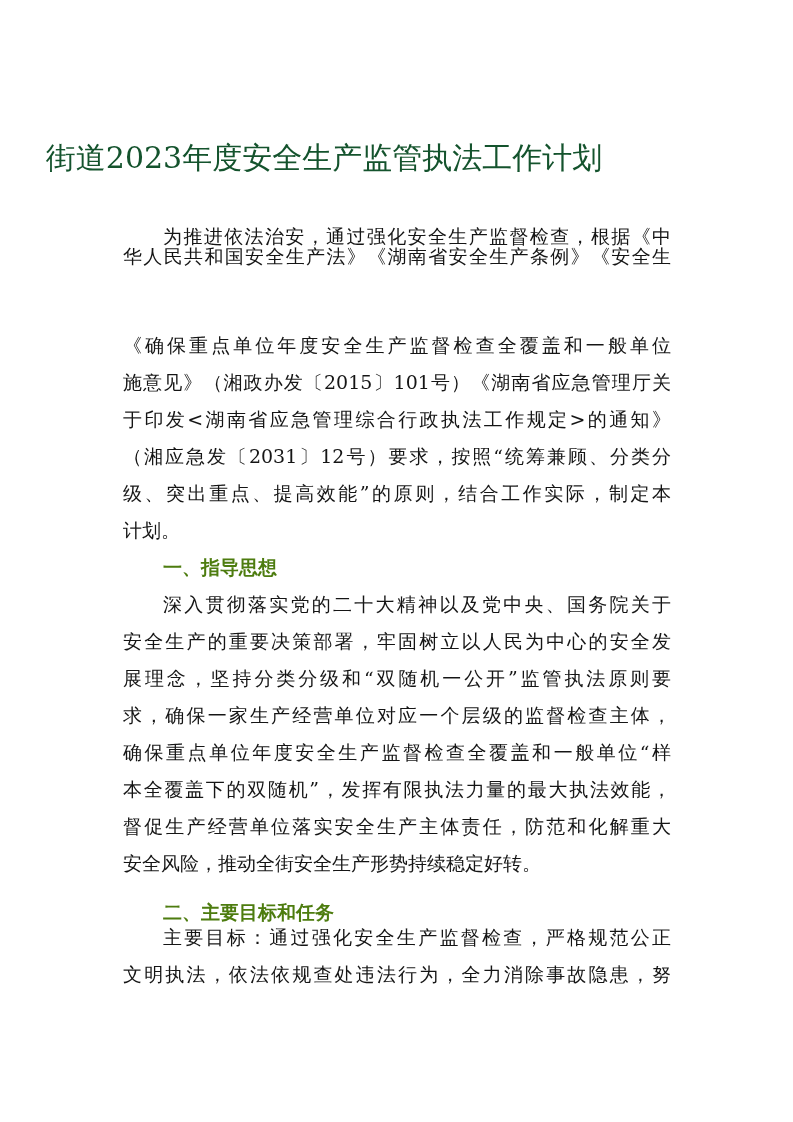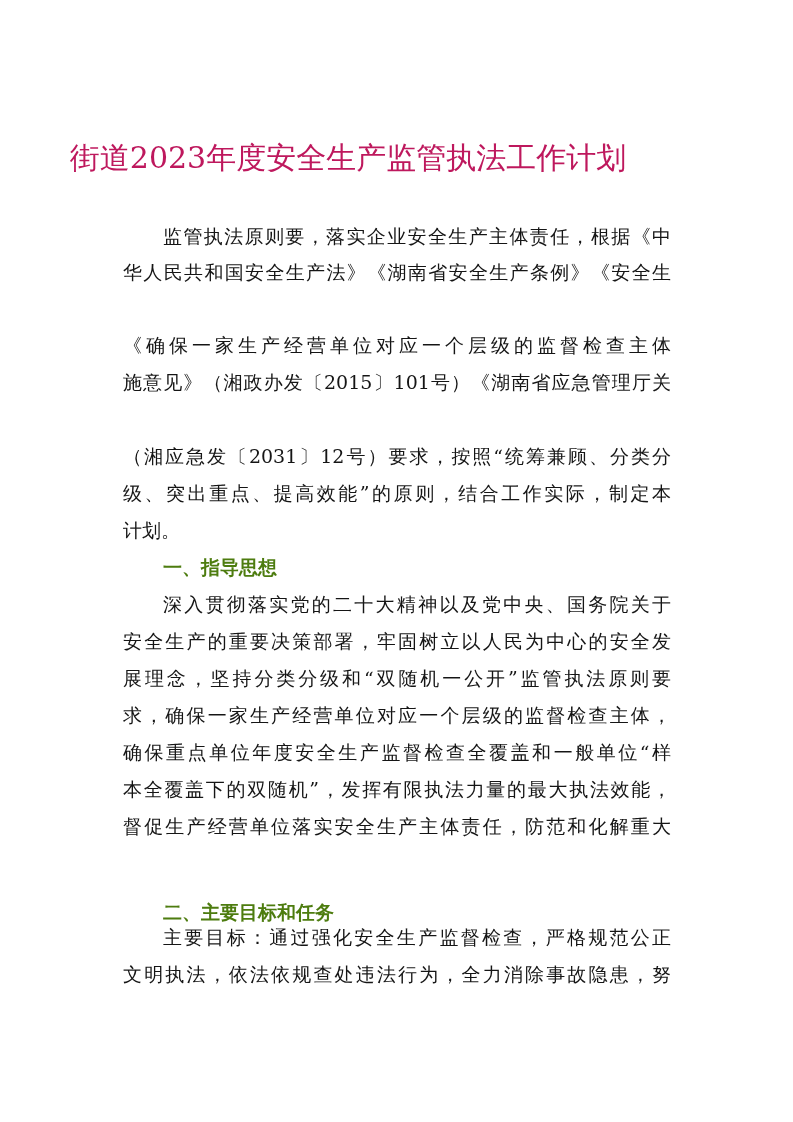--- a/index.html
+++ b/index.html
@@ -24,23 +24,22 @@
     }
     .title {
       position: absolute;
       left: 0;
       width: 648px;
       top: 138px;
       text-align: center;
       font-family: "DejaVu Serif", "Liberation Serif", serif;
       font-size: 30px;
       line-height: 40px;
-      color: #be185d;
+      color: #14532d;
       white-space: nowrap;
-      margin-left: 24px;
     }
     .line {
       position: absolute;
       left: 123px;
       width: 548px;
       font-size: 19px;
       line-height: 24px;
       white-space: nowrap;
       color: #151515;
       text-align: justify;
@@ -64,34 +63,36 @@
       white-space: nowrap;
     }
   </style>
 </head>
 <body>
 
 <div class="page">
 
   <div class="title" style="top:138px;">街道2023年度安全生产监管执法工作计划</div>
 
-  <div class="line indent" style="top:224px;">监管执法原则要，落实企业安全生产主体责任，根据《中</div>
-  <div class="line" style="top:260px;">华人民共和国安全生产法》《湖南省安全生产条例》《安全生</div>
-  <div class="line" style="top:333px;">《确保一家生产经营单位对应一个层级的监督检查主体</div>
+  <div class="line indent" style="top:224px;">为推进依法治安，通过强化安全生产监督检查，根据《中</div>
+  <div class="line" style="top:244px;">华人民共和国安全生产法》《湖南省安全生产条例》《安全生</div>
+  <div class="line" style="top:333px;">《确保重点单位年度安全生产监督检查全覆盖和一般单位</div>
   <div class="line" style="top:370px;">施意见》（湘政办发〔2015〕101号）《湖南省应急管理厅关</div>
+  <div class="line" style="top:407px;">于印发&lt;湖南省应急管理综合行政执法工作规定&gt;的通知》</div>
   <div class="line" style="top:444px;">（湘应急发〔2031〕12号）要求，按照“统筹兼顾、分类分</div>
   <div class="line" style="top:481px;">级、突出重点、提高效能”的原则，结合工作实际，制定本</div>
   <div class="line last" style="top:518px;">计划。</div>
 
   <div class="heading" style="top:555px;">一、指导思想</div>
   <div class="line indent" style="top:592px;">深入贯彻落实党的二十大精神以及党中央、国务院关于</div>
   <div class="line" style="top:629px;">安全生产的重要决策部署，牢固树立以人民为中心的安全发</div>
   <div class="line" style="top:666px;">展理念，坚持分类分级和“双随机一公开”监管执法原则要</div>
   <div class="line" style="top:703px;">求，确保一家生产经营单位对应一个层级的监督检查主体，</div>
   <div class="line" style="top:777px;">本全覆盖下的双随机”，发挥有限执法力量的最大执法效能，</div>
   <div class="line" style="top:740px;">确保重点单位年度安全生产监督检查全覆盖和一般单位“样</div>
   <div class="line" style="top:814px;">督促生产经营单位落实安全生产主体责任，防范和化解重大</div>
+  <div class="line last" style="top:851px;">安全风险，推动全街安全生产形势持续稳定好转。</div>
 
   <div class="heading" style="top:888px;margin-top:12px;">二、主要目标和任务</div>
   <div class="line indent" style="top:925px;">主要目标：通过强化安全生产监督检查，严格规范公正</div>
   <div class="line" style="top:962px;">文明执法，依法依规查处违法行为，全力消除事故隐患，努</div>
 
 </div>
 
 </body></html>

